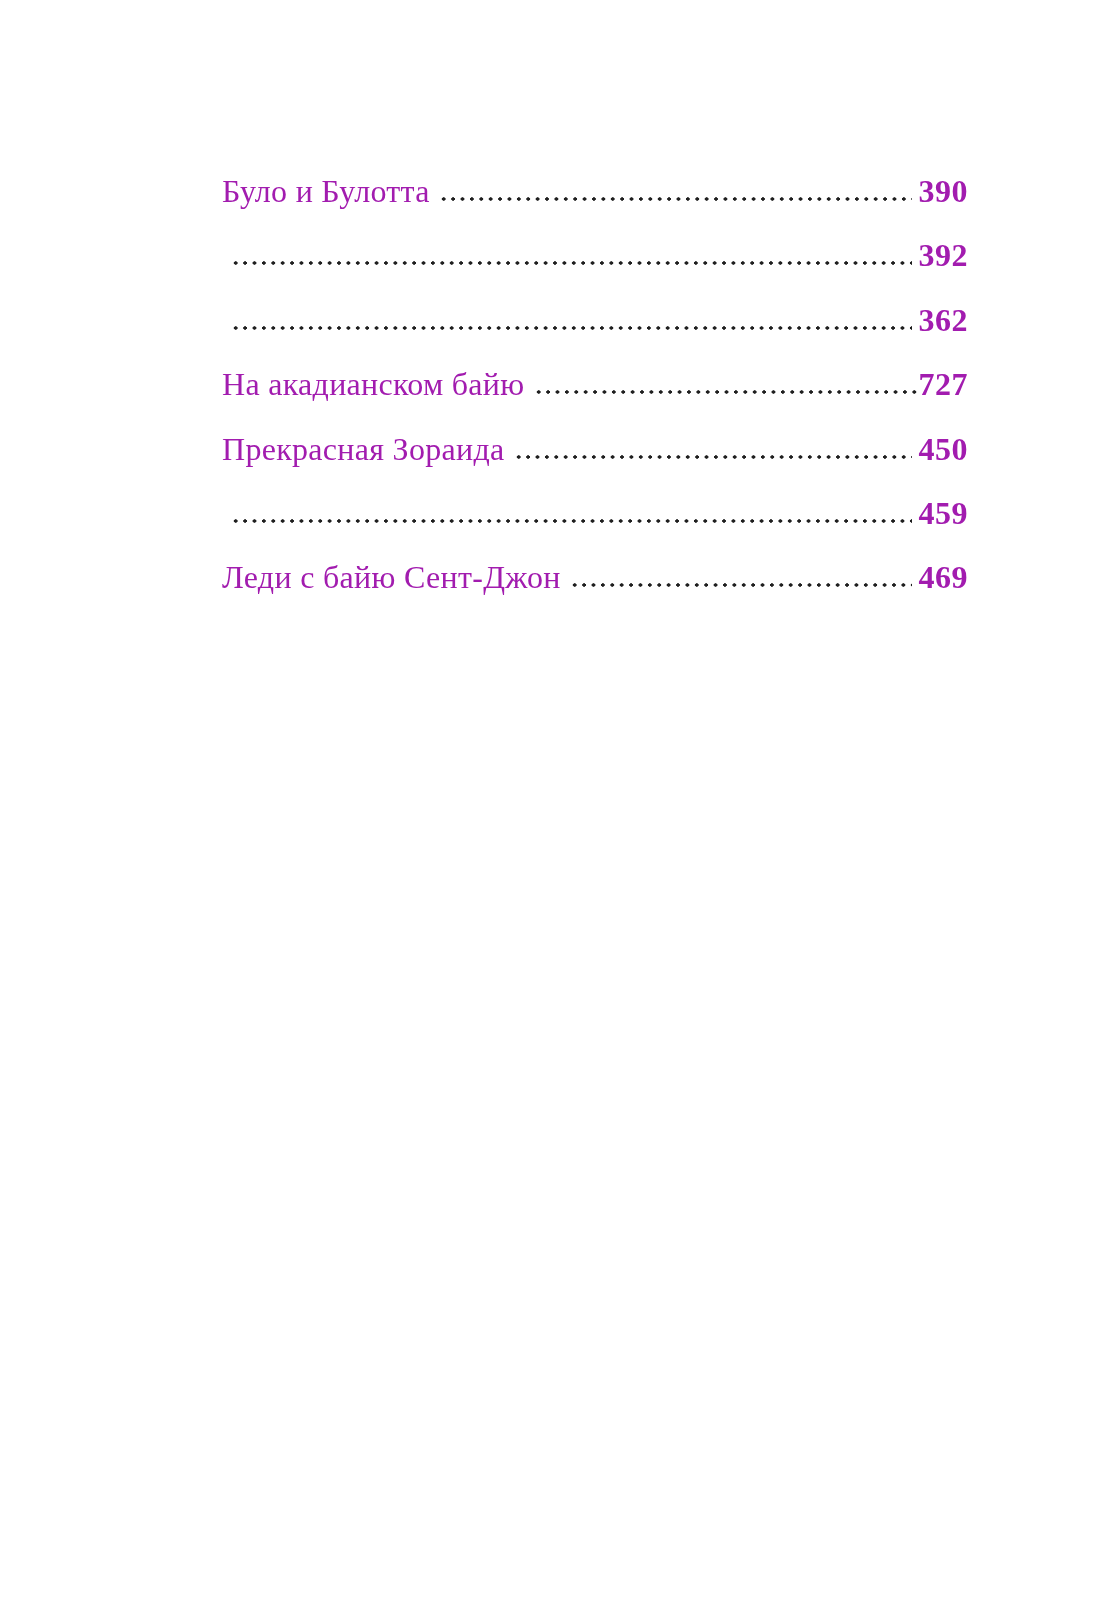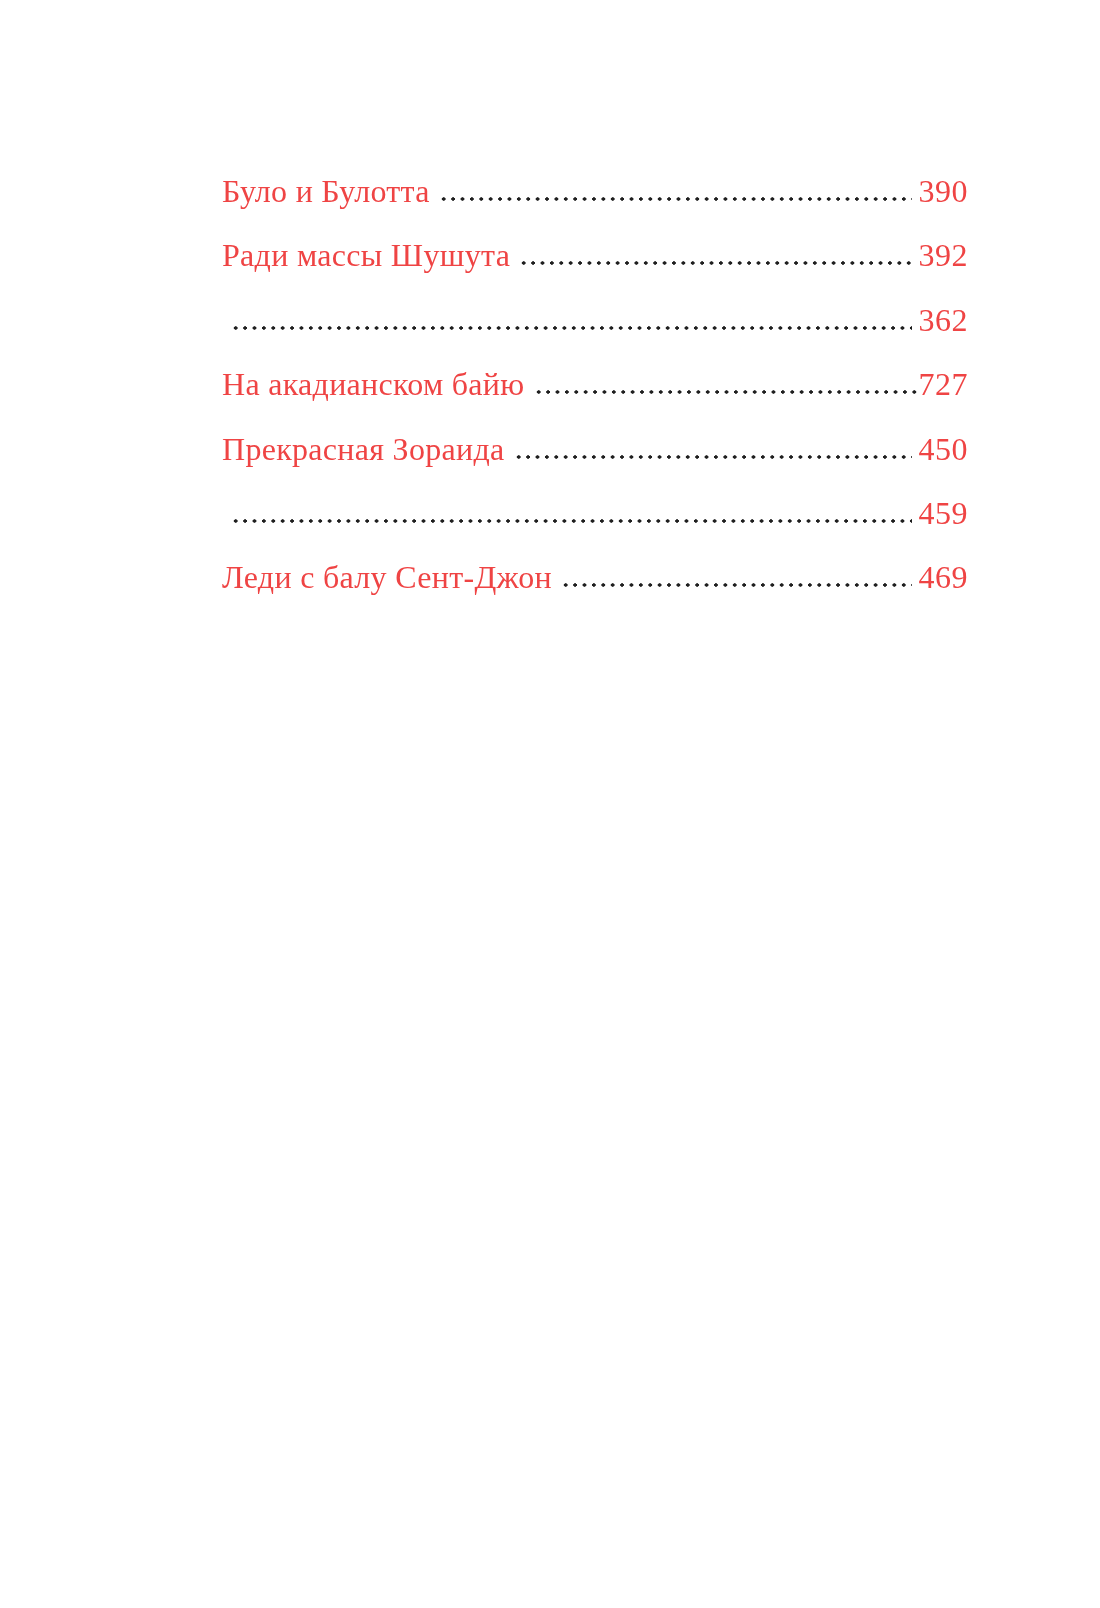--- a/index.html
+++ b/index.html
@@ -24,21 +24,21 @@
     left: 222px;
     top: 159px;
     width: 746px;
   }
   .toc-row {
     display: flex;
     align-items: baseline;
     height: 64.4px;
     font-size: 32px;
     line-height: 64.4px;
-    color: #ef4444;
+    color: #a21caf;
     white-space: nowrap;
   }
   .toc-title {
     flex: 0 0 auto;
     letter-spacing: 0.3px;
   }
   .toc-leader {
     flex: 1 1 auto;
     height: 6px;
     margin: 0 7px 0 9px;
@@ -48,36 +48,36 @@
     background-position: left bottom;
   }
   .toc-row.tight .toc-leader {
     margin-right: 0;
   }
   .toc-page {
     flex: 0 0 auto;
     min-width: 48px;
     text-align: right;
     letter-spacing: 0.5px;
+    font-weight: bold;
   }
 </style>
 </head>
 <body>
 
 <div class="page">
   <div class="toc">
 
     <div class="toc-row">
       <span class="toc-title">Було и Булотта</span>
       <span class="toc-leader"></span>
       <span class="toc-page">390</span>
     </div>
 
     <div class="toc-row">
-      <span class="toc-title">Ради массы Шушута</span>
       <span class="toc-leader"></span>
       <span class="toc-page">392</span>
     </div>
 
     <div class="toc-row">
       <span class="toc-leader"></span>
       <span class="toc-page">362</span>
     </div>
 
 
@@ -93,19 +93,19 @@
       <span class="toc-leader"></span>
       <span class="toc-page">450</span>
     </div>
 
     <div class="toc-row">
       <span class="toc-leader"></span>
       <span class="toc-page">459</span>
     </div>
 
     <div class="toc-row">
-      <span class="toc-title">Леди с балу Сент-Джон</span>
+      <span class="toc-title">Леди с байю Сент-Джон</span>
       <span class="toc-leader"></span>
       <span class="toc-page">469</span>
     </div>
 
   </div>
 </div>
 
 </body></html>

